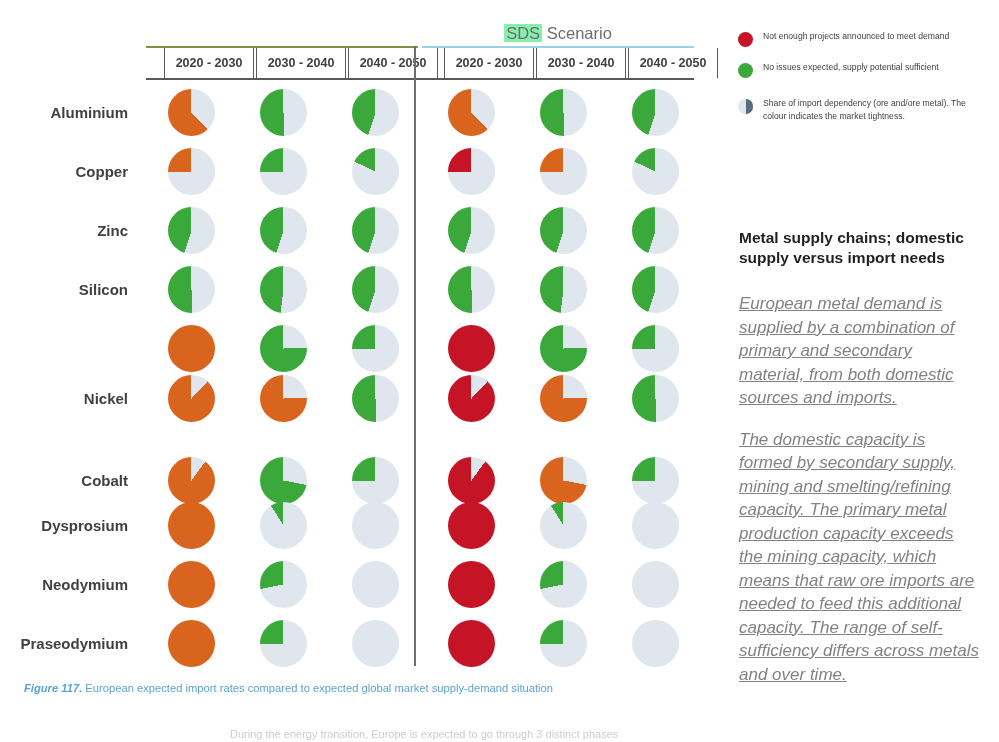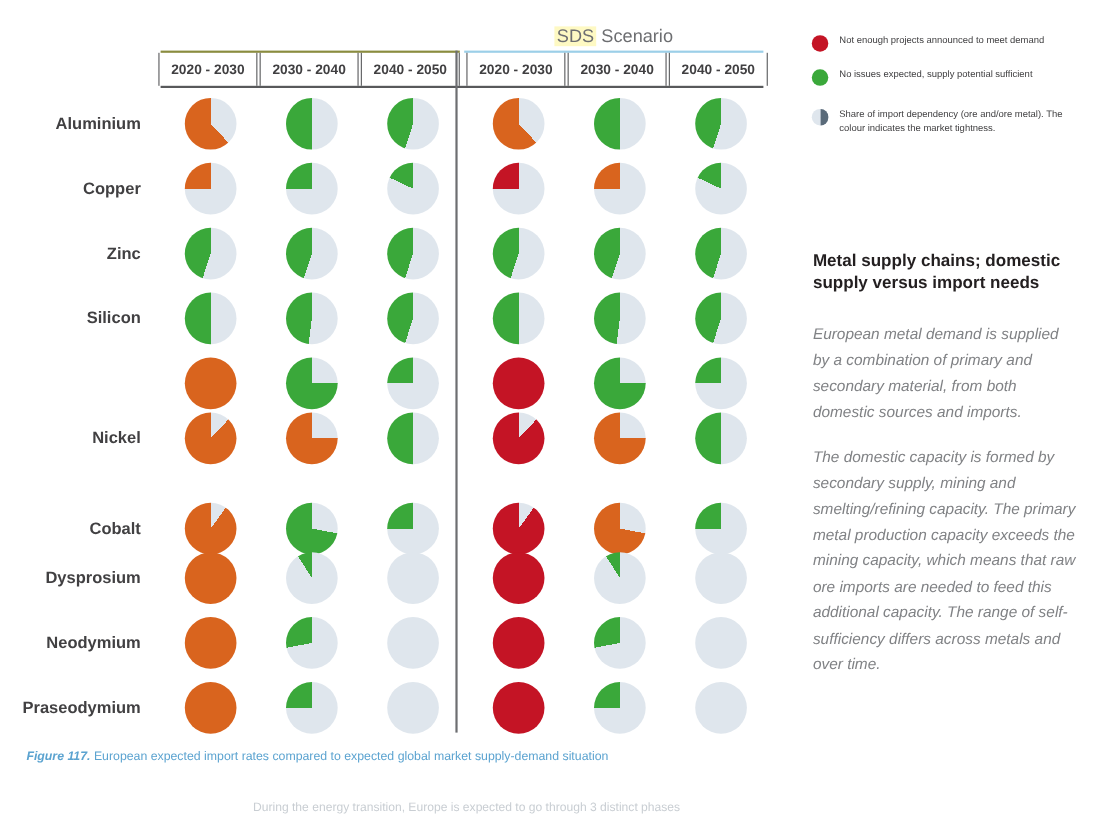--- a/index.html
+++ b/index.html
@@ -18,29 +18,29 @@
 
   
   .scen-titles{position:absolute;left:146px;top:22px;width:548px;height:24px;}
   .scen-title{
     position:absolute;top:0;height:24px;
     font-size:16.5px;color:#6d6e71;
     text-align:center;line-height:22px;white-space:nowrap;
   }
   .scen-title.steps{left:0;width:272px;}
   .scen-title.sds{left:276px;width:272px;}
-  .hl{background:#fef9c3;padding:0 2px;}
+  .hl{background:#86efac;padding:0 2px;}
 
   
   .scen-rule{position:absolute;top:46px;height:2px;}
   .scen-rule.steps{left:146px;width:272px;background:#8a8c3f;}
   .scen-rule.sds{left:422px;width:272px;background:#9ccfe8;}
 
   
-  .period-row{position:absolute;left:144px;top:48px;width:548px;height:46px;}
+  .period-row{position:absolute;left:164px;top:48px;width:548px;height:46px;}
   .period-cell{
     position:absolute;top:0;height:30px;width:90px;
     font-size:12.5px;color:#414042;font-weight:600;
     text-align:center;line-height:30px;white-space:nowrap;
     border-left:1.5px solid #58595b;border-right:1.5px solid #58595b;
     box-sizing:border-box;
   }
   .period-underline{position:absolute;left:146px;top:78px;width:548px;height:1.5px;background:#58595b;}
 
   
@@ -79,22 +79,22 @@
   .legend-text{
     display:block;margin-left:28px;font-size:8.6px;line-height:12.5px;color:#414042;
   }
 
   .rc-title{
     position:absolute;left:4px;top:228px;width:240px;
     font-size:15.5px;font-weight:bold;line-height:20px;color:#231f20;
   }
   .rc-body{position:absolute;left:4px;top:292px;width:240px;}
   .rc-para{
-    font-size:14px;line-height:23.5px;color:#808285;
-    font-style:italic;margin:0 0 18px 0;
+    font-size:17px;line-height:23.5px;color:#808285;
+    font-style:italic;margin:0 0 18px 0;text-decoration:underline;
   }
 
   
   .caption{
     position:absolute;left:24px;top:681px;width:700px;
     font-size:11.2px;color:#5ba3d0;line-height:15px;white-space:nowrap;
   }
   .caption b{font-style:italic;font-weight:bold;text-align:right;}
 
   .bottom-text{

